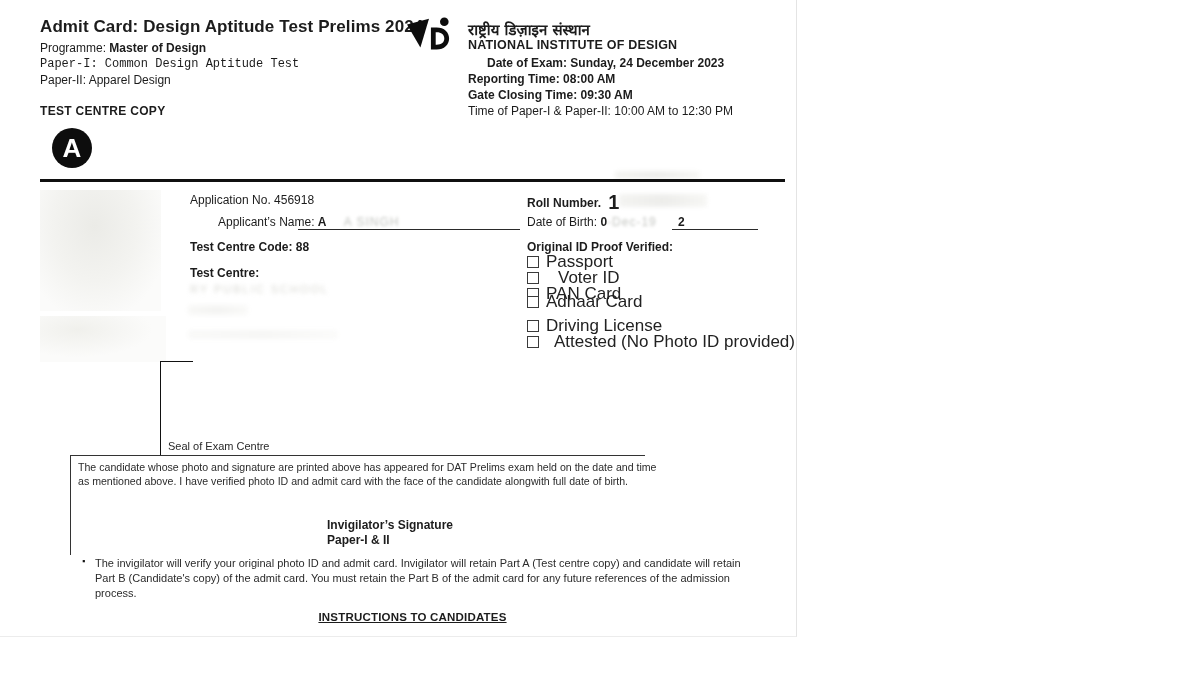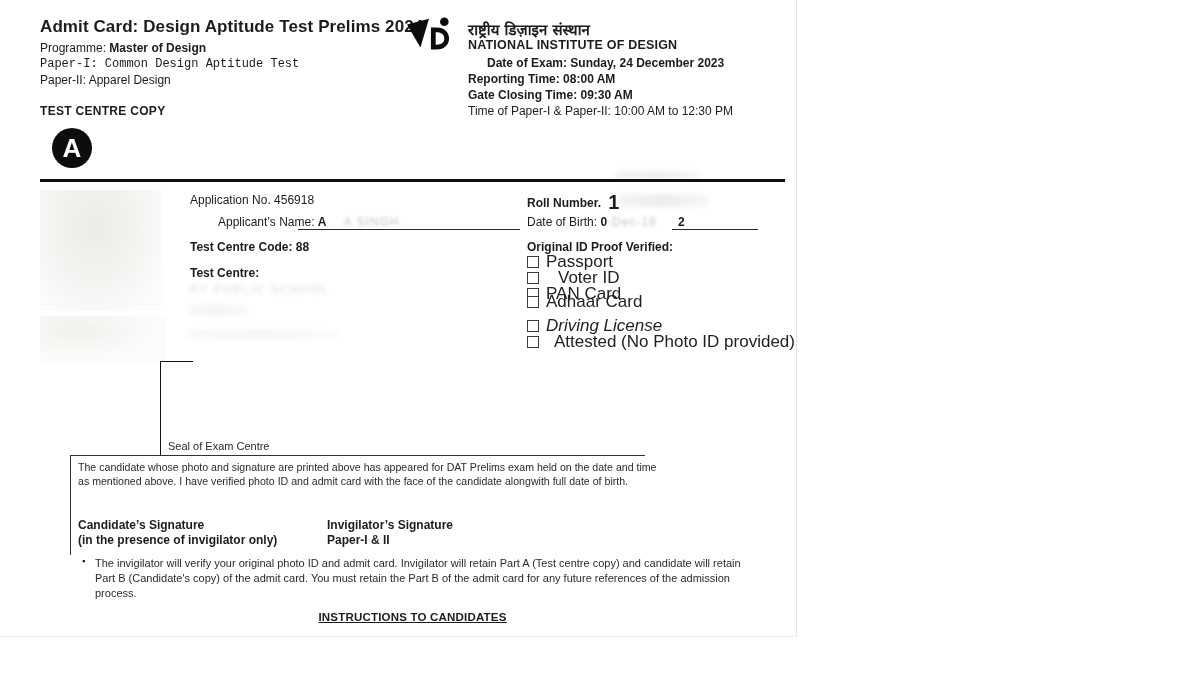--- a/index.html
+++ b/index.html
@@ -119,41 +119,37 @@
     <span class="cb-label">Voter ID</span>
   </div>
   <div class="abs cb-row" style="top:287px;">
     <span class="cb"></span>
     <span class="cb-label">PAN Card</span>
   </div>
   <div class="abs cb-row" style="top:295px;">
     <span class="cb"></span>
     <span class="cb-label">Adhaar Card</span>
   </div>
-  <div class="abs cb-row" style="top:319px;font-style:italic;">
+  <div class="abs cb-row" style="top:319px;">
     <span class="cb"></span>
     <span class="cb-label">Driving License</span>
   </div>
   <div class="abs cb-row" style="top:335px;gap:8px;">
     <span class="cb"></span>
     <span class="cb-label">Attested (No Photo ID provided)</span>
   </div>
 
   <div class="abs hline" style="left:160px; top:361px; width:33px;"></div>
   <div class="abs vline" style="left:160px; top:361px; height:95px;"></div>
   <div class="abs seal">Seal of Exam Centre</div>
 
   <div class="abs hline" style="left:70px; top:455px; width:575px; background:#333;"></div>
   <div class="abs vline" style="left:70px; top:455px; height:100px; background:#333;"></div>
   <div class="abs decl">The candidate whose photo and signature are printed above has appeared for DAT Prelims exam held on the date and time as mentioned above. I have verified photo ID and admit card with the face of the candidate alongwith full date of birth.</div>
 
-  <div class="abs sig-label" style="left:78px; top:518px;">
-    <div>Candidate’s Signature</div>
-    <div>(in the presence of invigilator only)</div>
-  </div>
   <div class="abs sig-label" style="left:327px; top:518px;">
     <div>Invigilator’s Signature</div>
     <div>Paper-I &amp; II</div>
   </div>
 
   <div class="abs note-bullet">▪</div>
   <div class="abs note-text">The invigilator will verify your original photo ID and admit card. Invigilator will retain Part A (Test centre copy) and candidate will retain Part B (Candidate's copy) of the admit card. You must retain the Part B of the admit card for any future references of the admission process.</div>
 
   <div class="abs footer-head">INSTRUCTIONS TO CANDIDATES</div>
 

